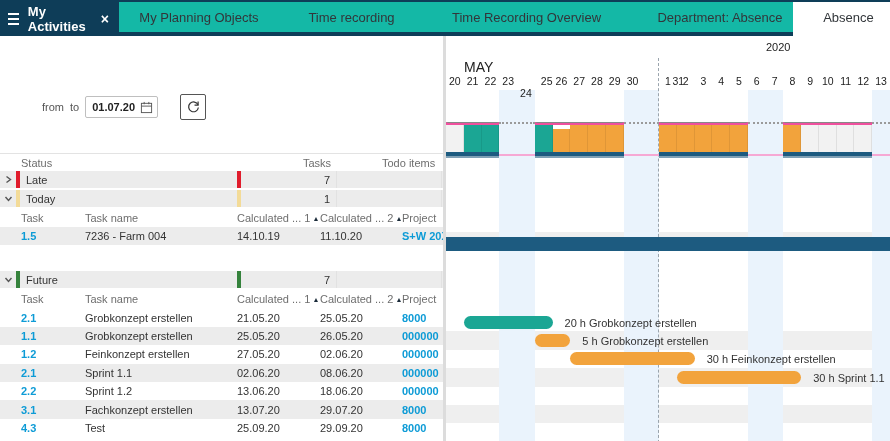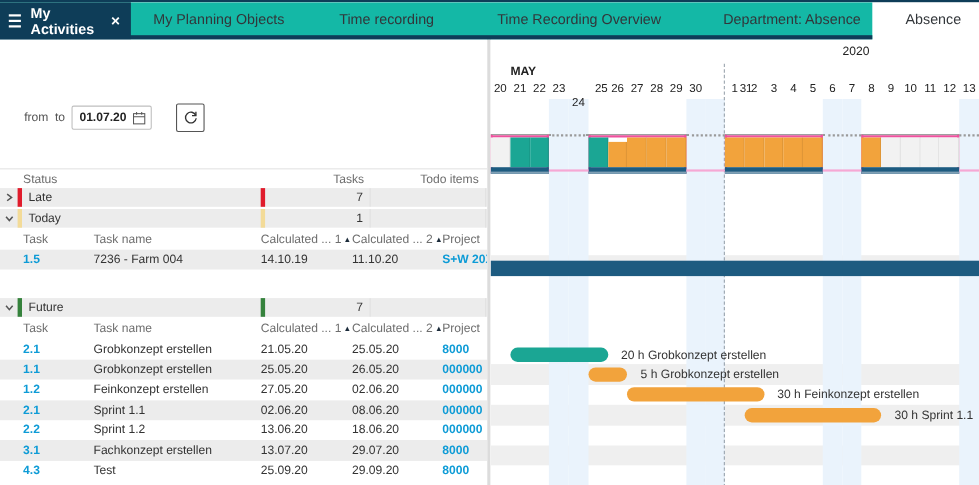--- a/index.html
+++ b/index.html
@@ -67,21 +67,21 @@
         <div class="tab" style="width: 160px;">My Planning Objects</div>
         <div class="tab" style="width: 145px;">Time recording</div>
         <div class="tab" style="width: 205px;">Time Recording Overview</div>
         <div class="tab" style="width: 182px;">Department: Absence</div>
         <div class="tab" style="width: 75px;">Absence</div>
       </div>
   </div>
 
   <div class="left">
     <div class="filter-row">
-      <span class="lbl" style="margin-left:22px">from</span>
+      <span class="lbl" style="margin-left:42px">from</span>
       <span class="lbl">to</span>
       <span class="datebox">
         <input readonly="" value="01.07.20" style="">
         <svg width="13" height="13" viewBox="0 0 14 14">
             <rect x="1.5" y="2.5" width="11" height="10" fill="none" stroke="#555"></rect>
             <line x1="1.5" y1="5.5" x2="12.5" y2="5.5" stroke="#555"></line>
             <line x1="4.5" y1="1" x2="4.5" y2="3.5" stroke="#555"></line>
             <line x1="9.5" y1="1" x2="9.5" y2="3.5" stroke="#555"></line>
           </svg>
       </span>
@@ -227,21 +227,21 @@
       <div class="abs" style="left: 0px; top: 332.2px; width: 444px; height: 18.4px; background: rgb(239, 239, 239);"></div>
       <div class="abs" style="left: 0px; top: 369px; width: 444px; height: 18.4px; background: rgb(239, 239, 239);"></div>
       <div class="abs" style="left: 53.28px; top: 54px; width: 17.76px; height: 353px; background: rgb(234, 243, 252);"></div>
       <div class="abs" style="left: 71.04px; top: 54px; width: 17.76px; height: 353px; background: rgb(234, 243, 252);"></div>
       <div class="abs" style="left: 177.6px; top: 54px; width: 17.76px; height: 353px; background: rgb(234, 243, 252);"></div>
       <div class="abs" style="left: 195.36px; top: 54px; width: 17.76px; height: 353px; background: rgb(234, 243, 252);"></div>
       <div class="abs" style="left: 301.92px; top: 54px; width: 17.76px; height: 353px; background: rgb(234, 243, 252);"></div>
       <div class="abs" style="left: 319.68px; top: 54px; width: 17.76px; height: 353px; background: rgb(234, 243, 252);"></div>
       <div class="abs" style="left: 426.24px; top: 54px; width: 17.76px; height: 353px; background: rgb(234, 243, 252);"></div>
       <div class="abs hdr-txt" style="left: 300px; top: 5px; margin-left: 20px;">2020</div>
-      <div class="abs hdr-txt" style="left: 18px; top: 23px; font-weight: 700; font-size: 11px;">MAY</div>
+      <div class="abs hdr-txt" style="left: 18px; top: 23px; font-weight: 400; font-size: 14px;">MAY</div>
       <div class="day-cell" style="left: 0px; width: 17.76px; top: 39px;">20</div>
       <div class="day-cell" style="left: 17.76px; width: 17.76px; top: 39px;">21</div>
       <div class="day-cell" style="left: 35.52px; width: 17.76px; top: 39px;">22</div>
       <div class="day-cell" style="left: 53.28px; width: 17.76px; top: 39px;">23</div>
       <div class="day-cell" style="left: 71.04px; width: 17.76px; top: 39px; margin-top: 12px;">24</div>
       <div class="day-cell" style="left: 88.8px; width: 17.76px; top: 39px; text-align: right;">25</div>
       <div class="day-cell" style="left: 106.56px; width: 17.76px; top: 39px;">26</div>
       <div class="day-cell" style="left: 124.32px; width: 17.76px; top: 39px;">27</div>
       <div class="day-cell" style="left: 142.08px; width: 17.76px; top: 39px;">28</div>
       <div class="day-cell" style="left: 159.84px; width: 17.76px; top: 39px;">29</div>

